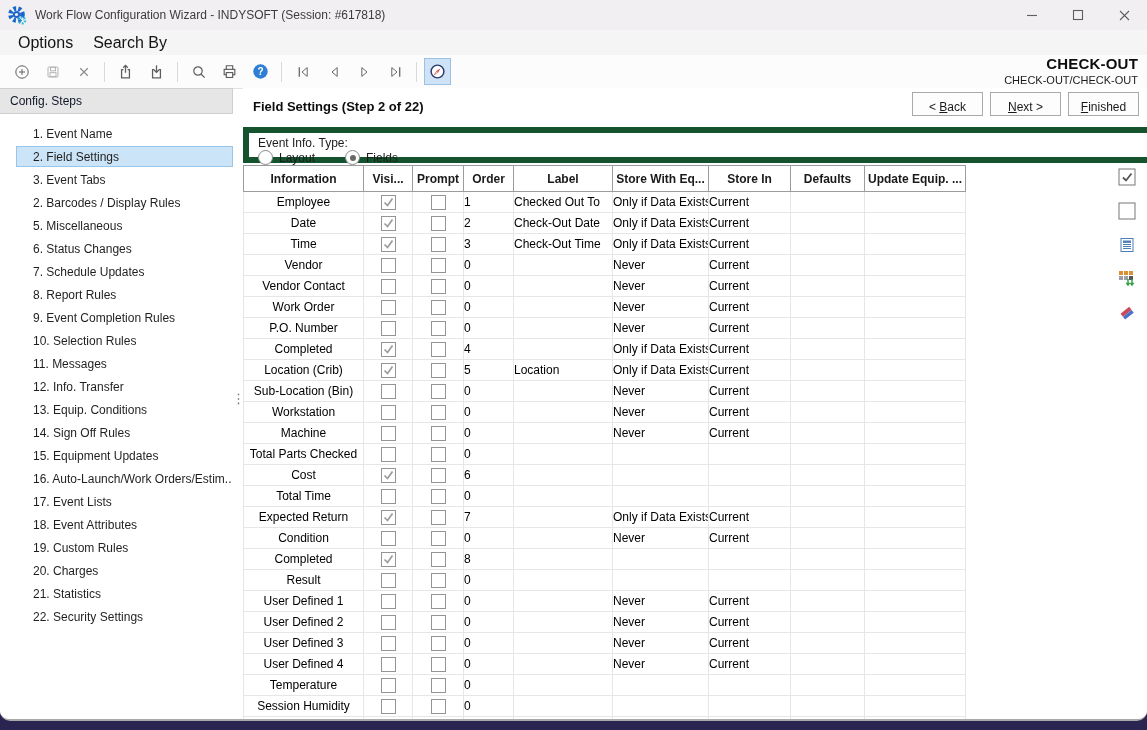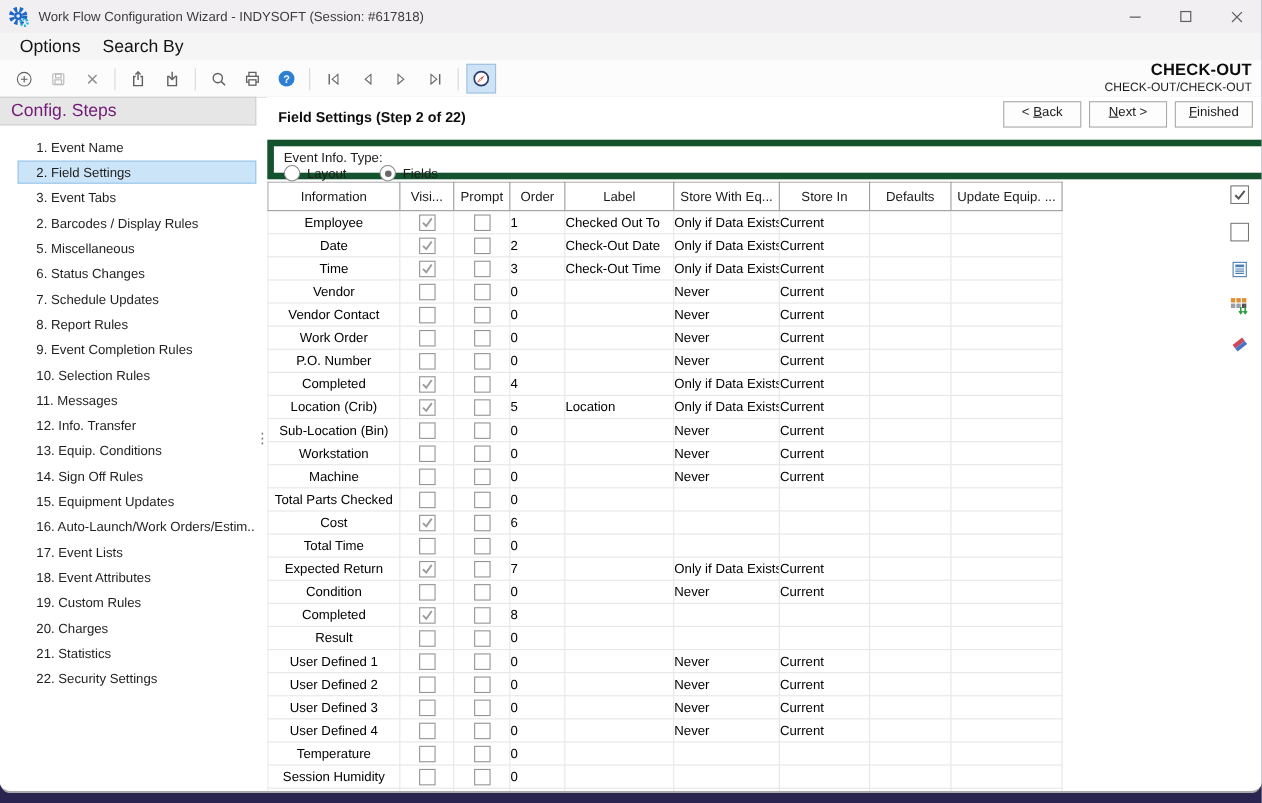--- a/index.html
+++ b/index.html
@@ -27,43 +27,43 @@
   .toolbar{height:33px;background:#fcfcfc;border-bottom:1px solid #e2e2e2;display:flex;align-items:center;padding-left:6px;position:relative;}
   .tbtn{width:27px;height:27px;display:flex;align-items:center;justify-content:center;margin:0 2px;box-sizing:border-box;}
   .tbtn.active{background:#cfe3f6;border:1px solid #9dc1e2;}
   .tsep{width:1px;height:20px;background:#d9d9d9;margin:0 5px;}
   
   .event-head{position:absolute;right:9px;top:55px;text-align:right;z-index:5;}
   .event-name{font-size:15px;font-weight:bold;color:#0d0d0d;letter-spacing:.2px;}
   .event-subname{font-size:11px;color:#1c1c1c;margin-top:2px;}
   
   .sidebar{position:absolute;left:0;top:88px;width:233px;bottom:0;background:#fff;}
-  .sidebar-header{height:24px;background:#e7e6e6;border:1px solid #cfcfcf;border-left:none;display:flex;align-items:center;padding-left:10px;font-size:16px;color:#701a75;}
+  .sidebar-header{height:24px;background:#e7e6e6;border:1px solid #cfcfcf;border-left:none;display:flex;align-items:center;padding-left:10px;font-size:12px;color:#0f172a;}
   .step-list{margin-top:9px;}
   .step{height:21px;line-height:21px;padding-left:16px;font-size:12px;color:#1f1f1f;border:1px solid transparent;box-sizing:border-box;margin-bottom:2px;white-space:nowrap;overflow:hidden;margin-left:16px;}
   .step.selected{background:#cce4f7;border-color:#98c5ea;}
   .splitter{position:absolute;left:231px;top:88px;width:12px;bottom:0;}
   .splitter-dots{position:absolute;left:1px;top:308px;color:#6f6f6f;font-size:13px;line-height:6px;letter-spacing:0;}
   
   .main{position:absolute;left:243px;top:88px;right:0;bottom:0;background:#fff;}
   .page-title{position:absolute;left:10px;top:11px;font-size:13px;font-weight:bold;color:#0d0d0d;}
   .wizard-buttons{position:absolute;right:8px;top:4px;display:flex;gap:7px;}
-  .wbtn{min-width:71px;height:24px;background:#fdfdfd;border:1px solid #a9a9a9;font-size:12px;color:#1a1a1a;display:flex;align-items:flex-start;justify-content:center;font-family:"Liberation Sans",sans-serif;}
+  .wbtn{min-width:71px;height:24px;background:#fdfdfd;border:1px solid #a9a9a9;font-size:12px;color:#1a1a1a;display:flex;align-items:flex-end;justify-content:center;font-family:"Liberation Sans",sans-serif;}
   .groupbox{position:absolute;left:0;top:39px;width:1060px;height:36px;border:6px solid #14532d;box-sizing:border-box;}
   .group-label{position:absolute;left:9px;top:3px;font-size:12px;color:#1c1c1c;}
   .radio-row{position:absolute;left:9px;top:17px;display:flex;gap:30px;align-items:center;}
   .radio{display:flex;align-items:center;gap:6px;font-size:12px;color:#1c1c1c;}
   .radio .circle{width:13px;height:13px;border:1px solid #8a8a8a;border-radius:50%;background:#fff;display:flex;align-items:center;justify-content:center;}
   .radio .dot{width:6px;height:6px;border-radius:50%;background:#686868;display:none;}
   .radio.sel .dot{display:block;}
   
   .tablewrap{position:absolute;left:0;top:77px;width:724px;height:554px;overflow:hidden;}
   table.grid{border-collapse:collapse;table-layout:fixed;width:722px;font-size:12px;}
   table.grid th{
-    height:25px;border:1px solid #9c9c9c;font-weight:normal;color:#1a1a1a;background:#fff;
+    height:25px;border:1px solid #9c9c9c;font-weight:bold;color:#1a1a1a;background:#fff;
     font-size:12px;overflow:hidden;white-space:nowrap;padding:0 2px;
   }
   table.grid td{
     height:20px;border:1px solid #e6e6e6;overflow:hidden;white-space:nowrap;
     color:#000;padding:0;background:#fff;
   }
   td.info{text-align:center;}
   td.lft{text-align:left;padding-left:7px;}
   th.sepc,td.sepc{border-right:3px solid #8f8f8f;}
   td.gray{background:#d2d2d2;}

